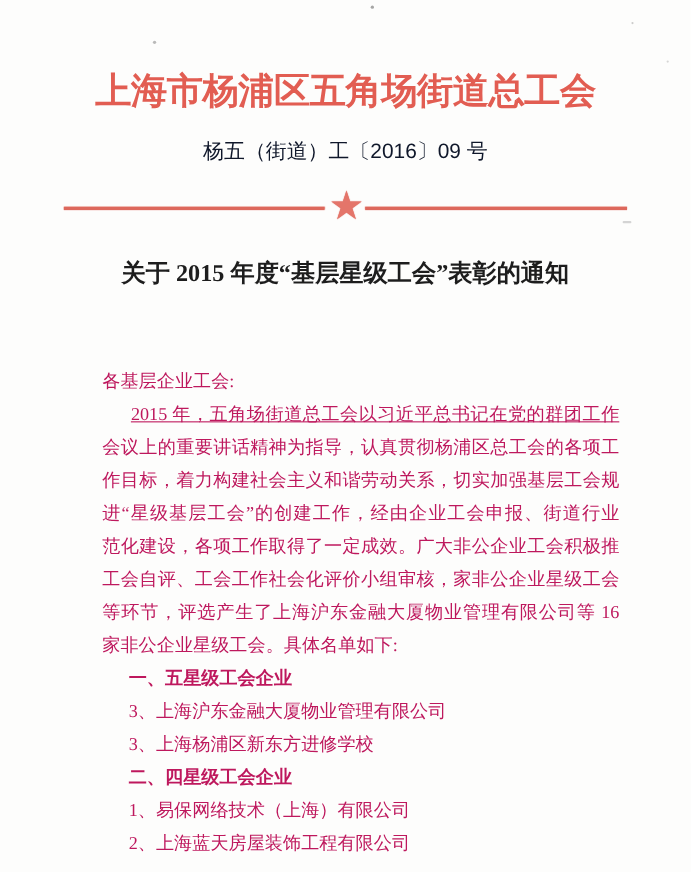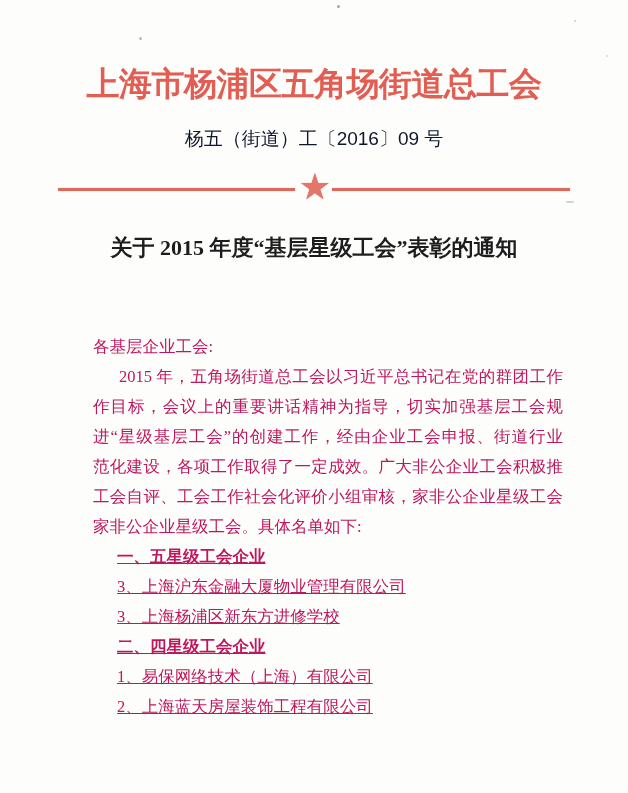--- a/index.html
+++ b/index.html
@@ -89,22 +89,22 @@
   .line {
     height: 30px;
     line-height: 30px;
     white-space: nowrap;
   }
   .line.full {
     white-space: normal;
     text-align: justify;
     text-align-last: justify;
   }
-  .line.indent  { padding-left: 26px; }
-  .line.indent2 { padding-left: 24px; text-decoration: underline; }
+  .line.indent  { padding-left: 26px; text-decoration: underline; }
+  .line.indent2 { padding-left: 24px; }
   .line.bold    { font-weight: bold; }
 
   
   .speck {
     position: absolute;
     border-radius: 50%;
     background: rgba(60,60,60,0.45);
   }
   .speck.s1 { left: 337px; top: 5px;  width: 3px; height: 3px; }
   .speck.s2 { left: 139px; top: 37px; width: 3px; height: 3px; background: rgba(60,60,60,0.35); }
@@ -131,24 +131,26 @@
   <span class="star">★</span>
   <div class="rule-right"></div>
 
   <div class="notice-title">关于 2015 年度“基层星级工会”表彰的通知</div>
 
   <div class="body-block">
 
     <div class="line">各基层企业工会:</div>
 
     <div class="line full indent">2015 年，五角场街道总工会以习近平总书记在党的群团工作</div>
-    <div class="line full">作目标，会议上的重要讲话精神为指导，切实加强基层工会规</div>
+    <div class="line full">会议上的重要讲话精神为指导，认真贯彻杨浦区总工会的各项工</div>
+    <div class="line full">作目标，着力构建社会主义和谐劳动关系，切实加强基层工会规</div>
     <div class="line full">进“星级基层工会”的创建工作，经由企业工会申报、街道行业</div>
     <div class="line full">范化建设，各项工作取得了一定成效。广大非公企业工会积极推</div>
     <div class="line full">工会自评、工会工作社会化评价小组审核，家非公企业星级工会</div>
+    <div class="line full">等环节，评选产生了上海沪东金融大厦物业管理有限公司等 16</div>
     <div class="line">家非公企业星级工会。具体名单如下:</div>
 
     <div class="line bold indent2">一、五星级工会企业</div>
     <div class="line indent2">3、上海沪东金融大厦物业管理有限公司</div>
     <div class="line indent2">3、上海杨浦区新东方进修学校</div>
 
     <div class="line bold indent2">二、四星级工会企业</div>
     <div class="line indent2">1、易保网络技术（上海）有限公司</div>
     <div class="line indent2">2、上海蓝天房屋装饰工程有限公司</div>
 

